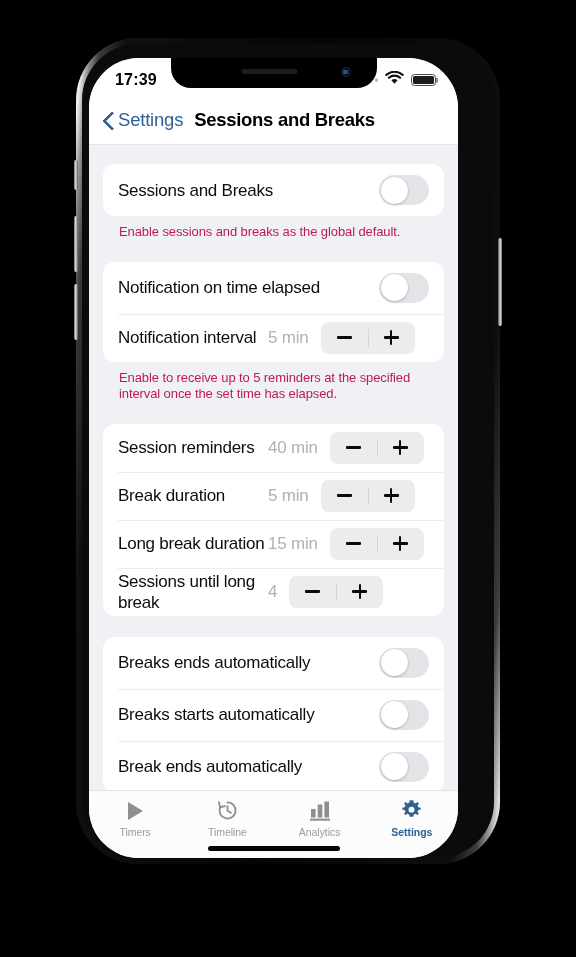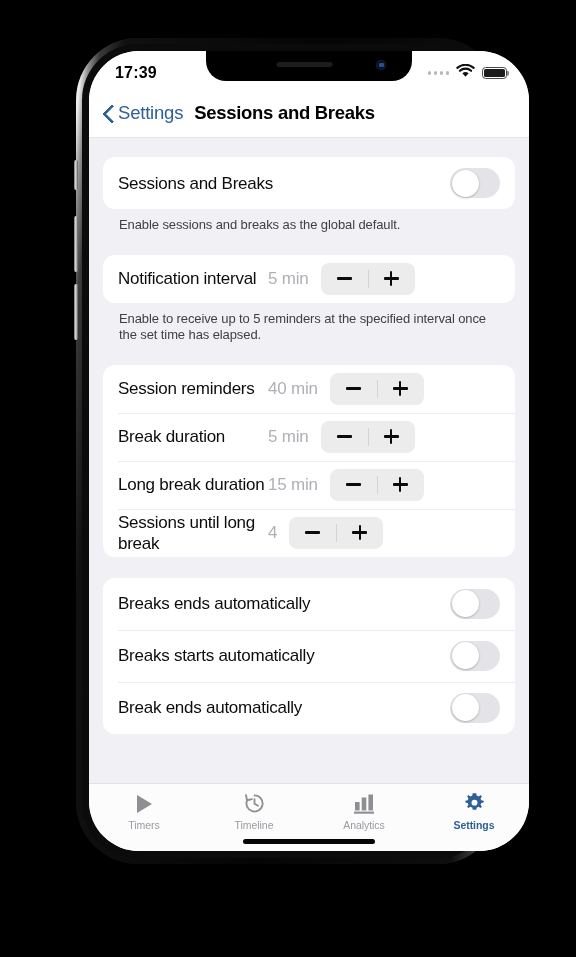--- a/index.html
+++ b/index.html
@@ -47,22 +47,22 @@
   }
   #btn-silent { left: -2px; top: 122px; width: 4px; height: 30px; }
   #btn-vol-up { left: -2px; top: 178px; width: 4px; height: 56px; }
   #btn-vol-down { left: -2px; top: 246px; width: 4px; height: 56px; }
   #btn-power { right: -2px; top: 200px; width: 4px; height: 88px;
     background: linear-gradient(270deg, #6e6e6e, #d8d8d8 40%, #9b9b9b 75%, #4a4a4a); }
 
   
   #screen {
     position: absolute;
-    left: 13px; top: 13px;
-    width: 440px; height: 800px;
+    left: 13px; top: 20px;
+    width: 369px; height: 800px;
     border-radius: 50px;
     background: #f1f1f5;
     overflow: hidden;
     text-decoration: underline;
   }
 
   #notch {
     position: absolute;
     left: 50%;
     transform: translateX(-50%);
@@ -212,21 +212,21 @@
     background: #ffffff;
     border-radius: 12px;
     overflow: hidden;
   }
   .spacer-lg { height: 21px; }
   .spacer-top { height: 18px; }
 
   .footer-note {
     font-size: 13px;
     line-height: 16.5px;
-    color: #404040;
+    color: #be185d;
     padding: 8px 16px 0 16px;
     letter-spacing: -0.1px;
   }
 
   .row {
     display: flex;
     align-items: center;
     min-height: 44px;
     padding: 0 15px;
     position: relative;
@@ -417,20 +417,26 @@
           <span class="toggle">
               <span class="knob"></span>
             </span>
         </div>
       </div>
       <div class="footer-note">Enable sessions and breaks as the global default.</div>
 
       <div class="spacer-lg"></div>
 
       <div class="card">
+        <div class="row row-toggle-tall">
+          <span class="row-label">Notification on time elapsed</span>
+          <span class="toggle">
+              <span class="knob"></span>
+            </span>
+        </div>
         <div class="row row-stepper-tall">
           <span class="row-label two-line">Notification interval</span>
           <span class="row-value">5 min</span>
           <span class="stepper">
             <span class="stepper-btn">
                 <span class="glyph-minus"></span>
               </span>
             <span class="stepper-btn">
                 <span class="glyph-plus"></span>
               </span>

